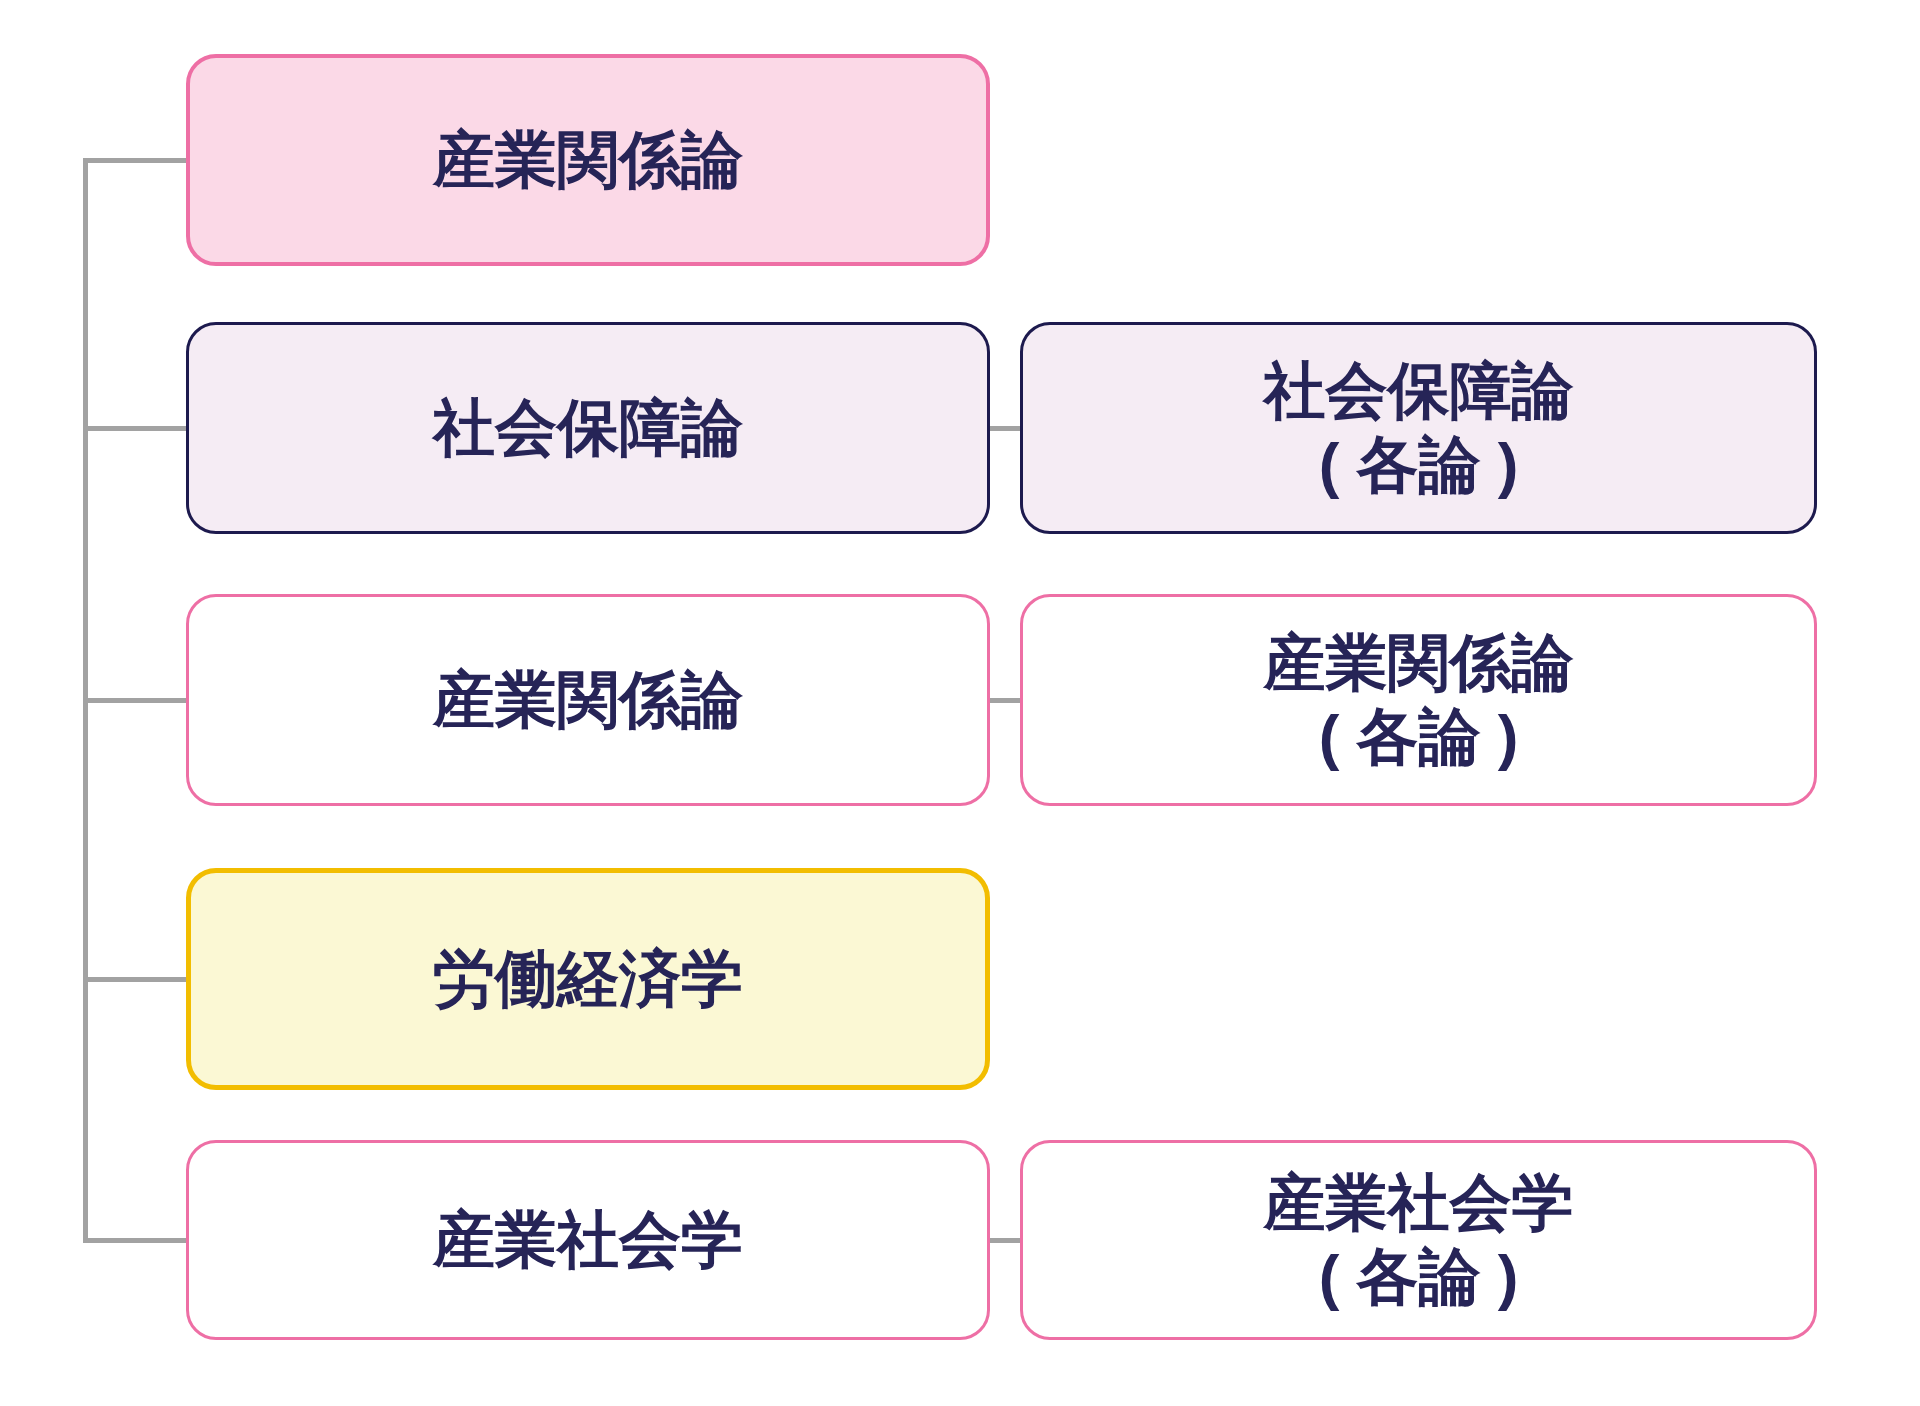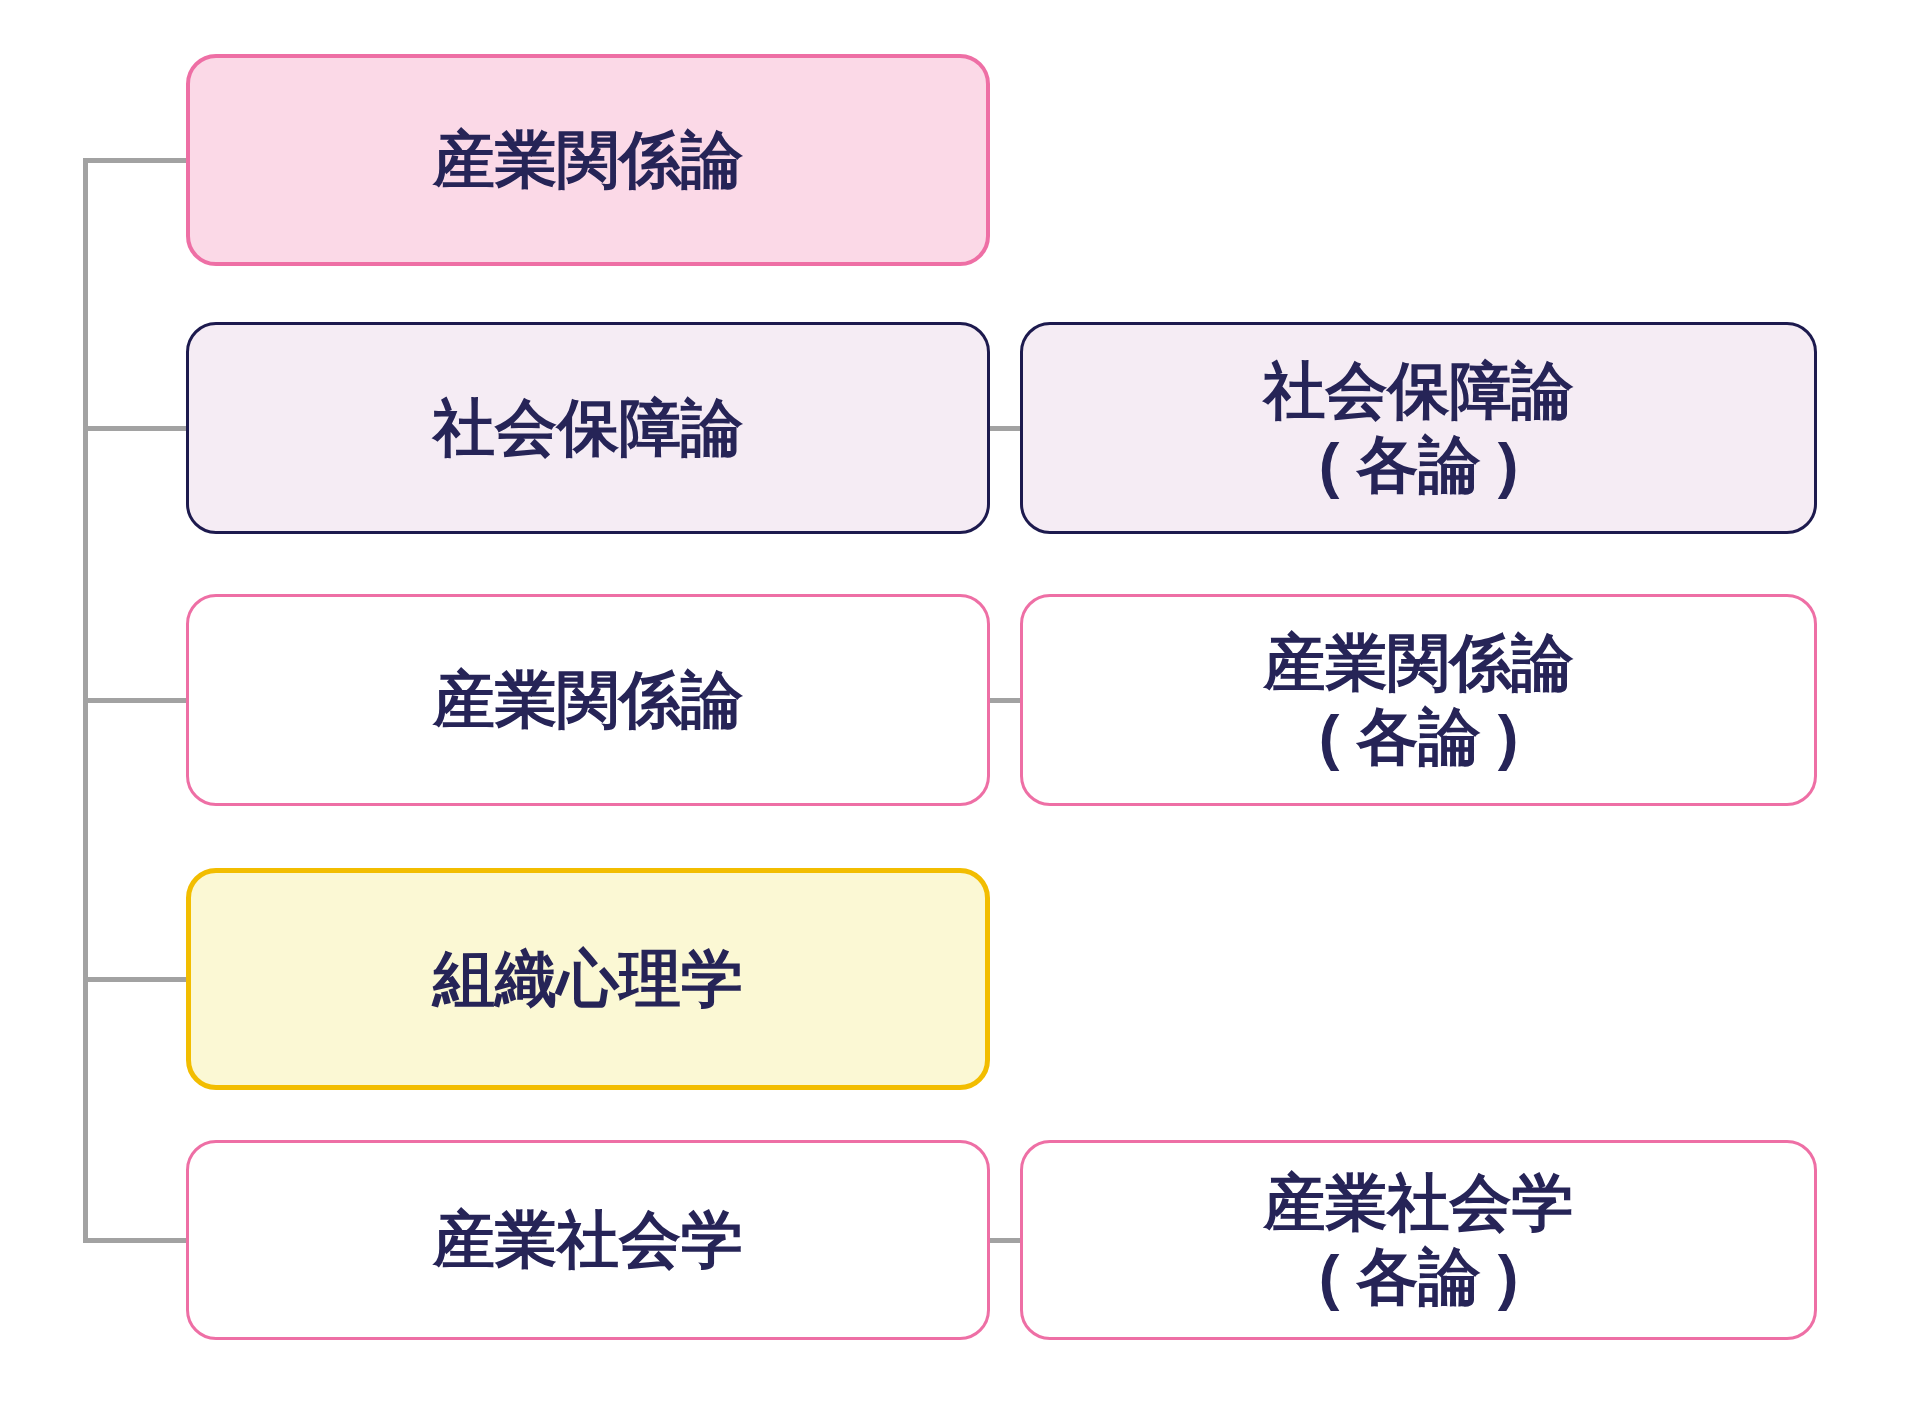--- a/index.html
+++ b/index.html
@@ -91,21 +91,21 @@
 
   <div class="box col-left r3 style-outline">
     <span class="label">産業関係論</span>
   </div>
   <div class="box col-right r3 style-outline">
     <span class="label">産業関係論</span>
     <span class="label">( 各論 )</span>
   </div>
 
   <div class="box col-left r4 style-yellow">
-    <span class="label">組織心理学</span>
+    <span class="label">労働経済学</span>
   </div>
 
   <div class="box col-left r5 style-outline">
     <span class="label">産業社会学</span>
   </div>
   <div class="box col-right r5 style-outline">
     <span class="label">産業社会学</span>
     <span class="label">( 各論 )</span>
   </div>
 

